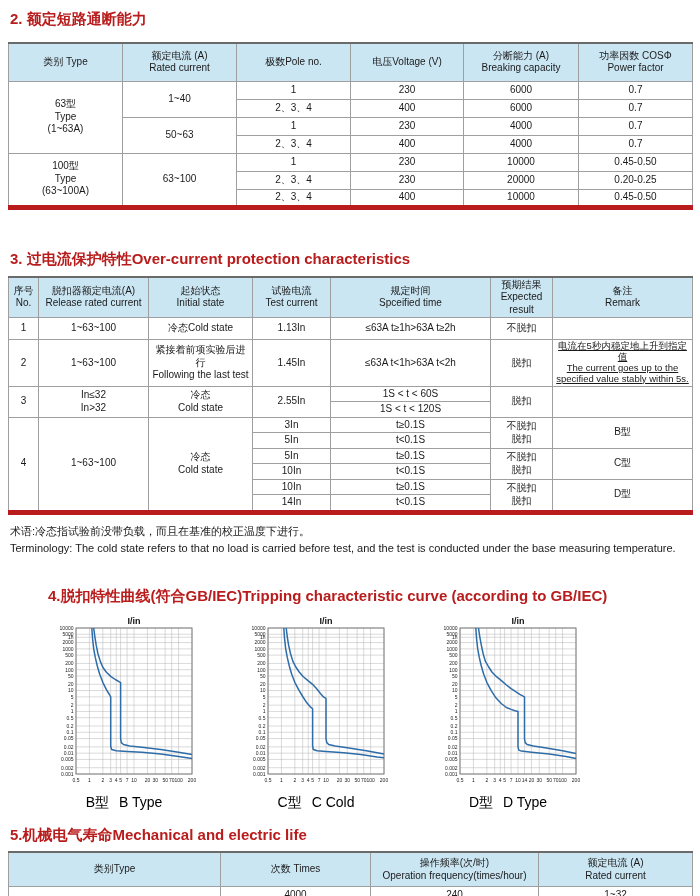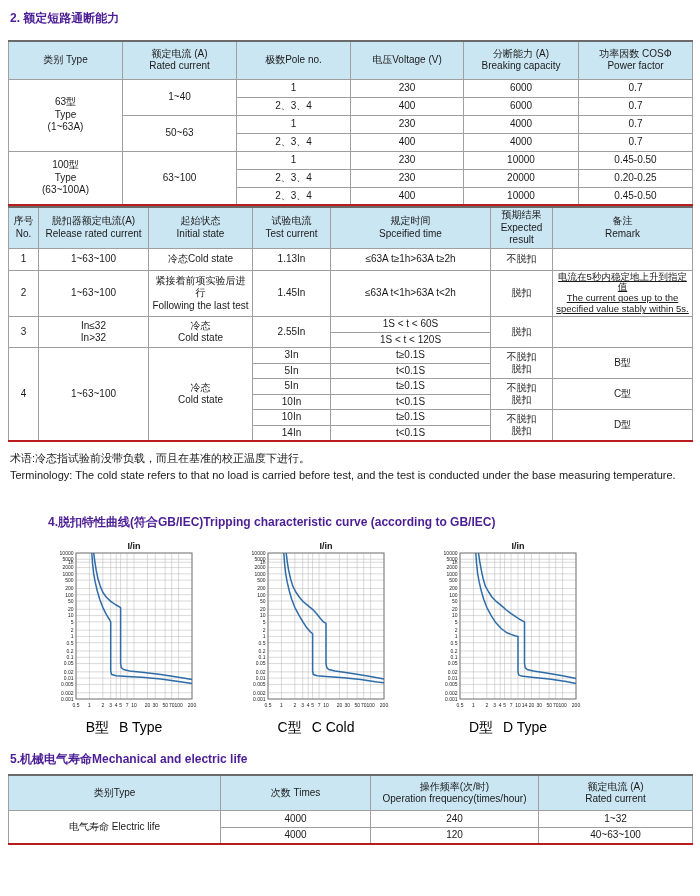--- a/index.html
+++ b/index.html
@@ -1,23 +1,23 @@
 <!DOCTYPE html>
 <html><head>
 <meta charset="utf-8">
 <style>
   html,body{margin:0;padding:0;background:#ffffff;}
   body{width:700px;height:896px;overflow:hidden;font-family:"Liberation Sans","DejaVu Sans",sans-serif;color:#111;}
   .page{padding:6px 8px 0 8px;}
-  .sec-title{font-size:12px;font-weight:bold;color:#4c1d95;margin:0 0 0 2px;}
+  .sec-title{font-size:15px;font-weight:bold;color:#b91c1c;margin:0 0 0 2px;}
   #s2-title{margin-top:4px;margin-bottom:13px;}
   #s3-title{margin-top:40px;margin-bottom:7px;}
   #s4-title{margin-top:30px;margin-bottom:8px;margin-left:40px;}
   #s5-title{margin-top:14px;margin-bottom:6px;}
-  table.tbl{border-collapse:collapse;table-layout:fixed;width:684px;border-top:2px solid #6a6a6a;border-bottom:2px solid #b91c1c;}
+  table.tbl{border-collapse:collapse;table-layout:fixed;width:684px;border-top:2px solid #6a6a6a;border-bottom:5px solid #b91c1c;}
   .tbl th,.tbl td{border:1px solid #9f9f9f;font-size:10px;font-weight:normal;text-align:center;vertical-align:middle;padding:1px 2px;line-height:1.25;color:#1a1a1a;}
   .tbl thead th{background:#cbe6f3;}
   .l{display:block;}
   #t1 thead tr{height:38px;}
   #t1 tbody tr{height:18px;}
   #t2 thead tr{height:36px;}
   #t2 tr.r1{height:22px;}
   #t2 tr.r2{height:36px;}
   #t2 tr.sub{height:15px;}
   #t2 td.remark{font-size:9.5px;line-height:1.15;text-decoration:underline;}
@@ -124,20 +124,21 @@
       </tr>
       <tr>
         <td>2、3、4</td>
         <td>400</td>
         <td>10000</td>
         <td>0.45-0.50</td>
       </tr>
     </tbody>
   </table>
 
+  <div class="sec-title" id="s3-title">3. 过电流保护特性Over-current protection characteristics</div>
 
   <table class="tbl" id="t2">
     <colgroup>
         <col style="width:30px">
         <col style="width:110px">
         <col style="width:104px">
         <col style="width:78px">
         <col style="width:160px">
         <col style="width:62px">
         <col style="width:140px">

